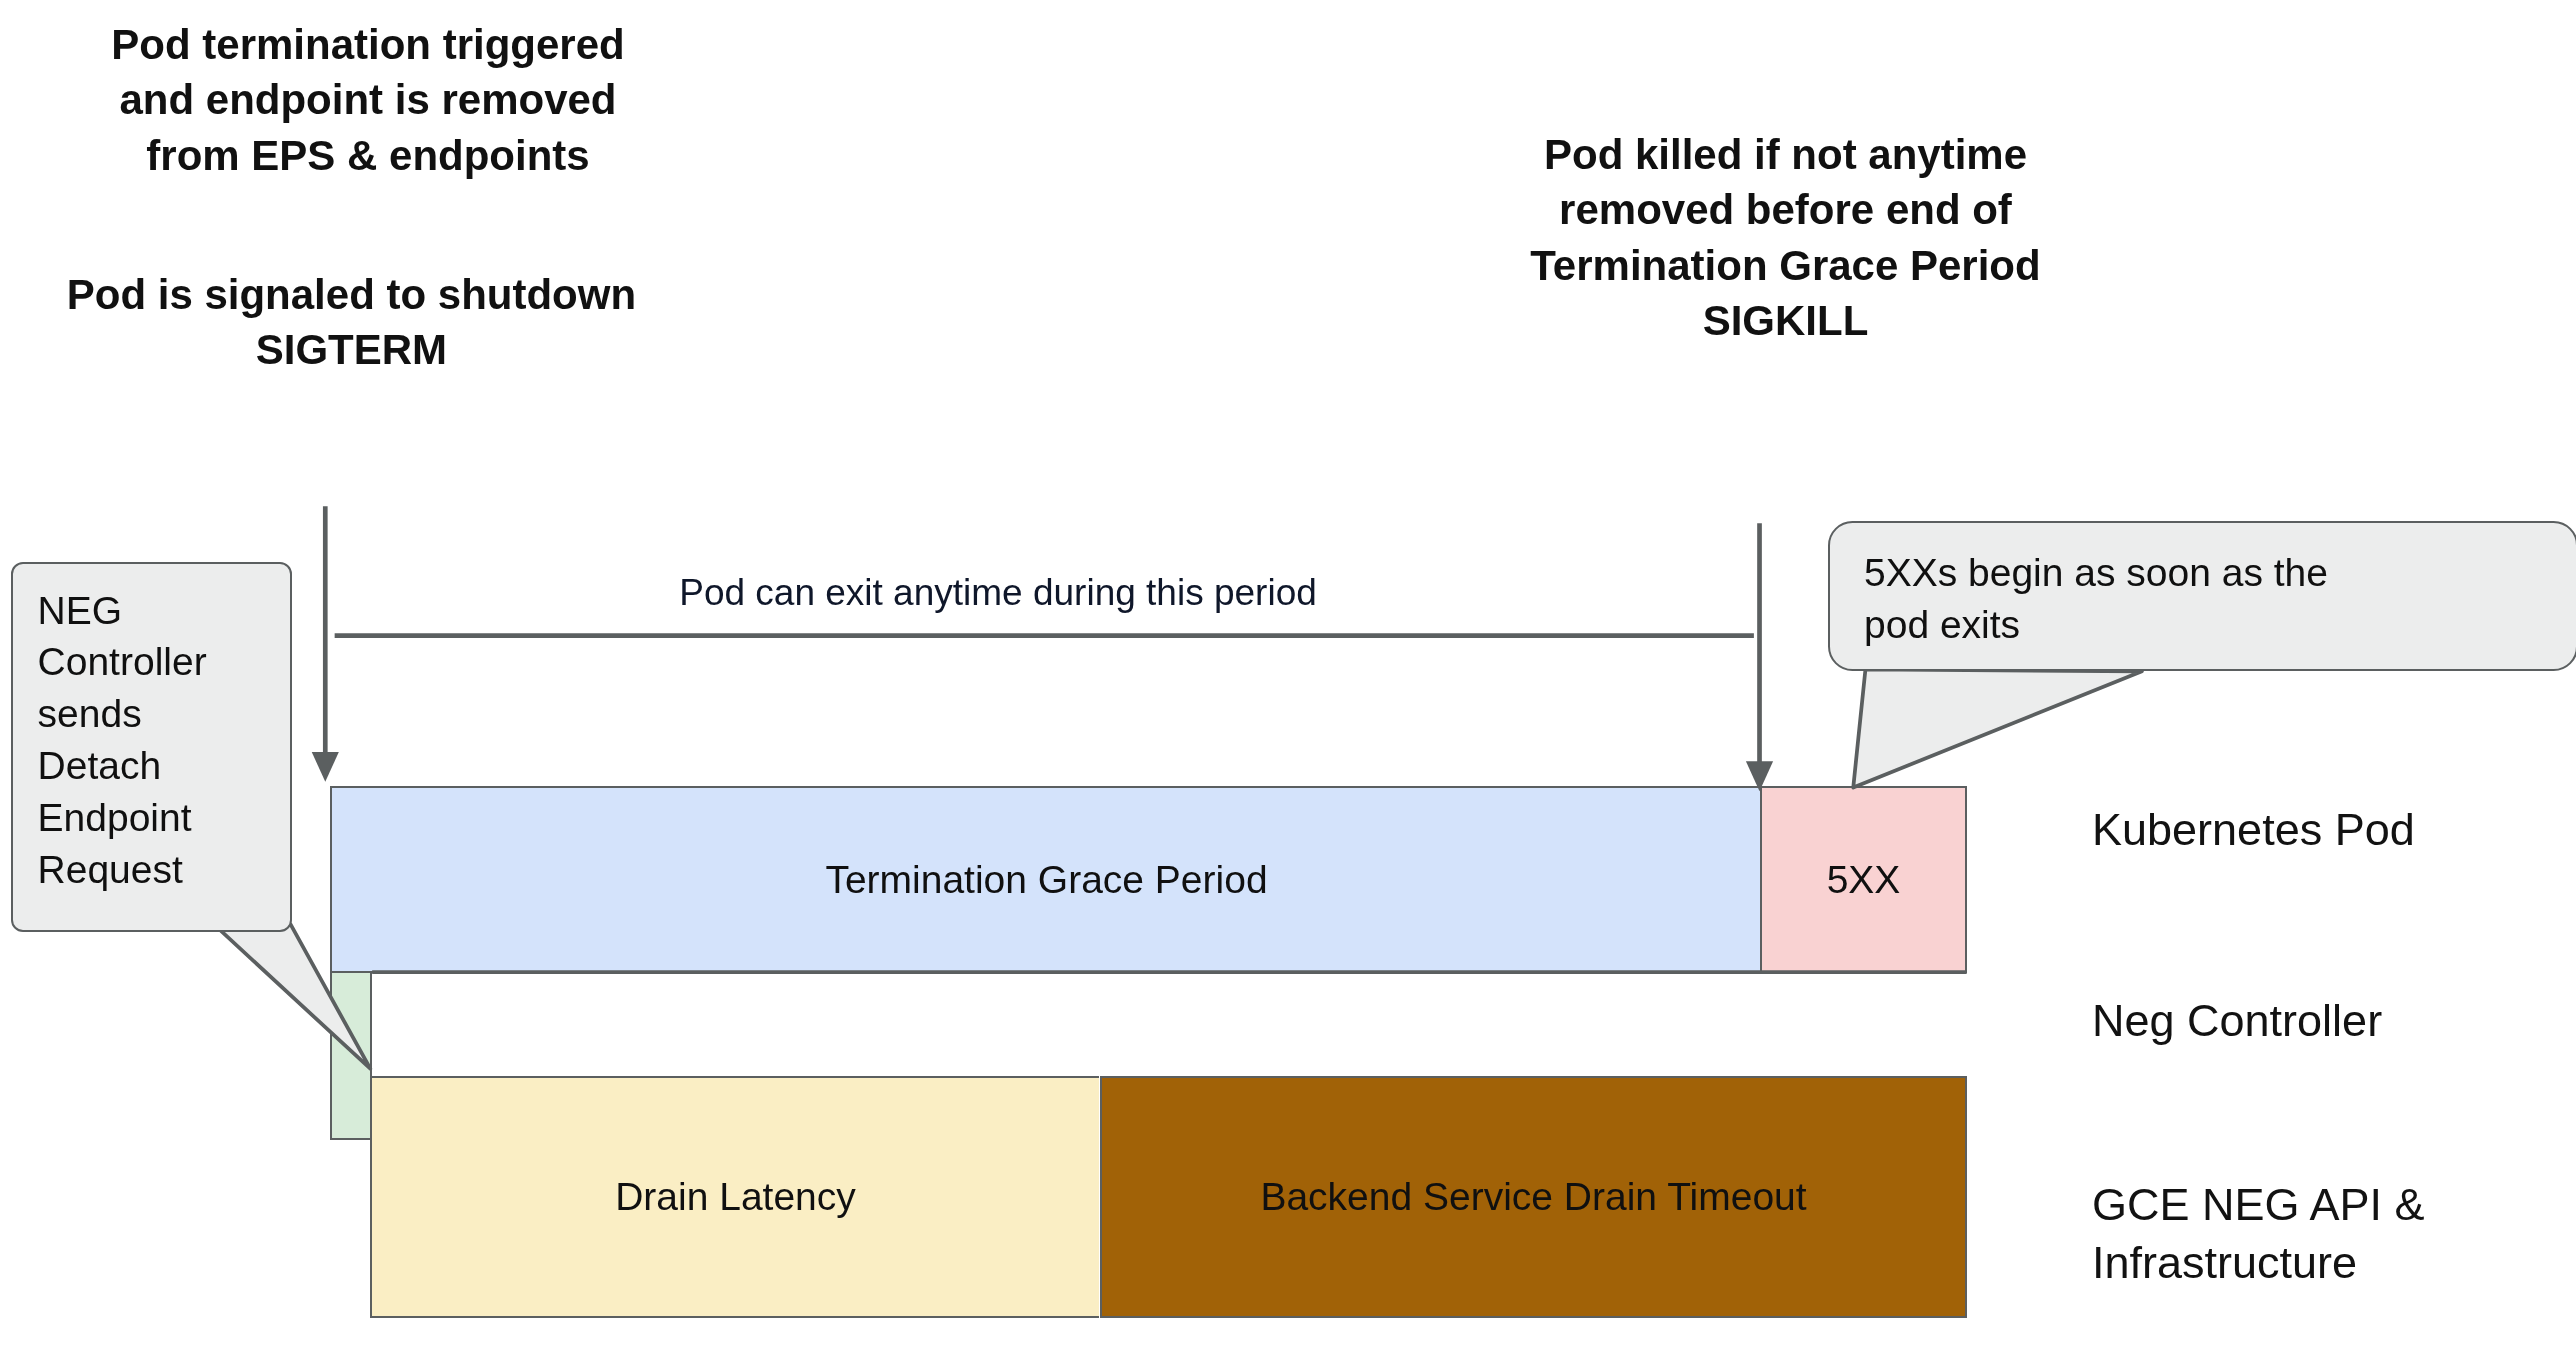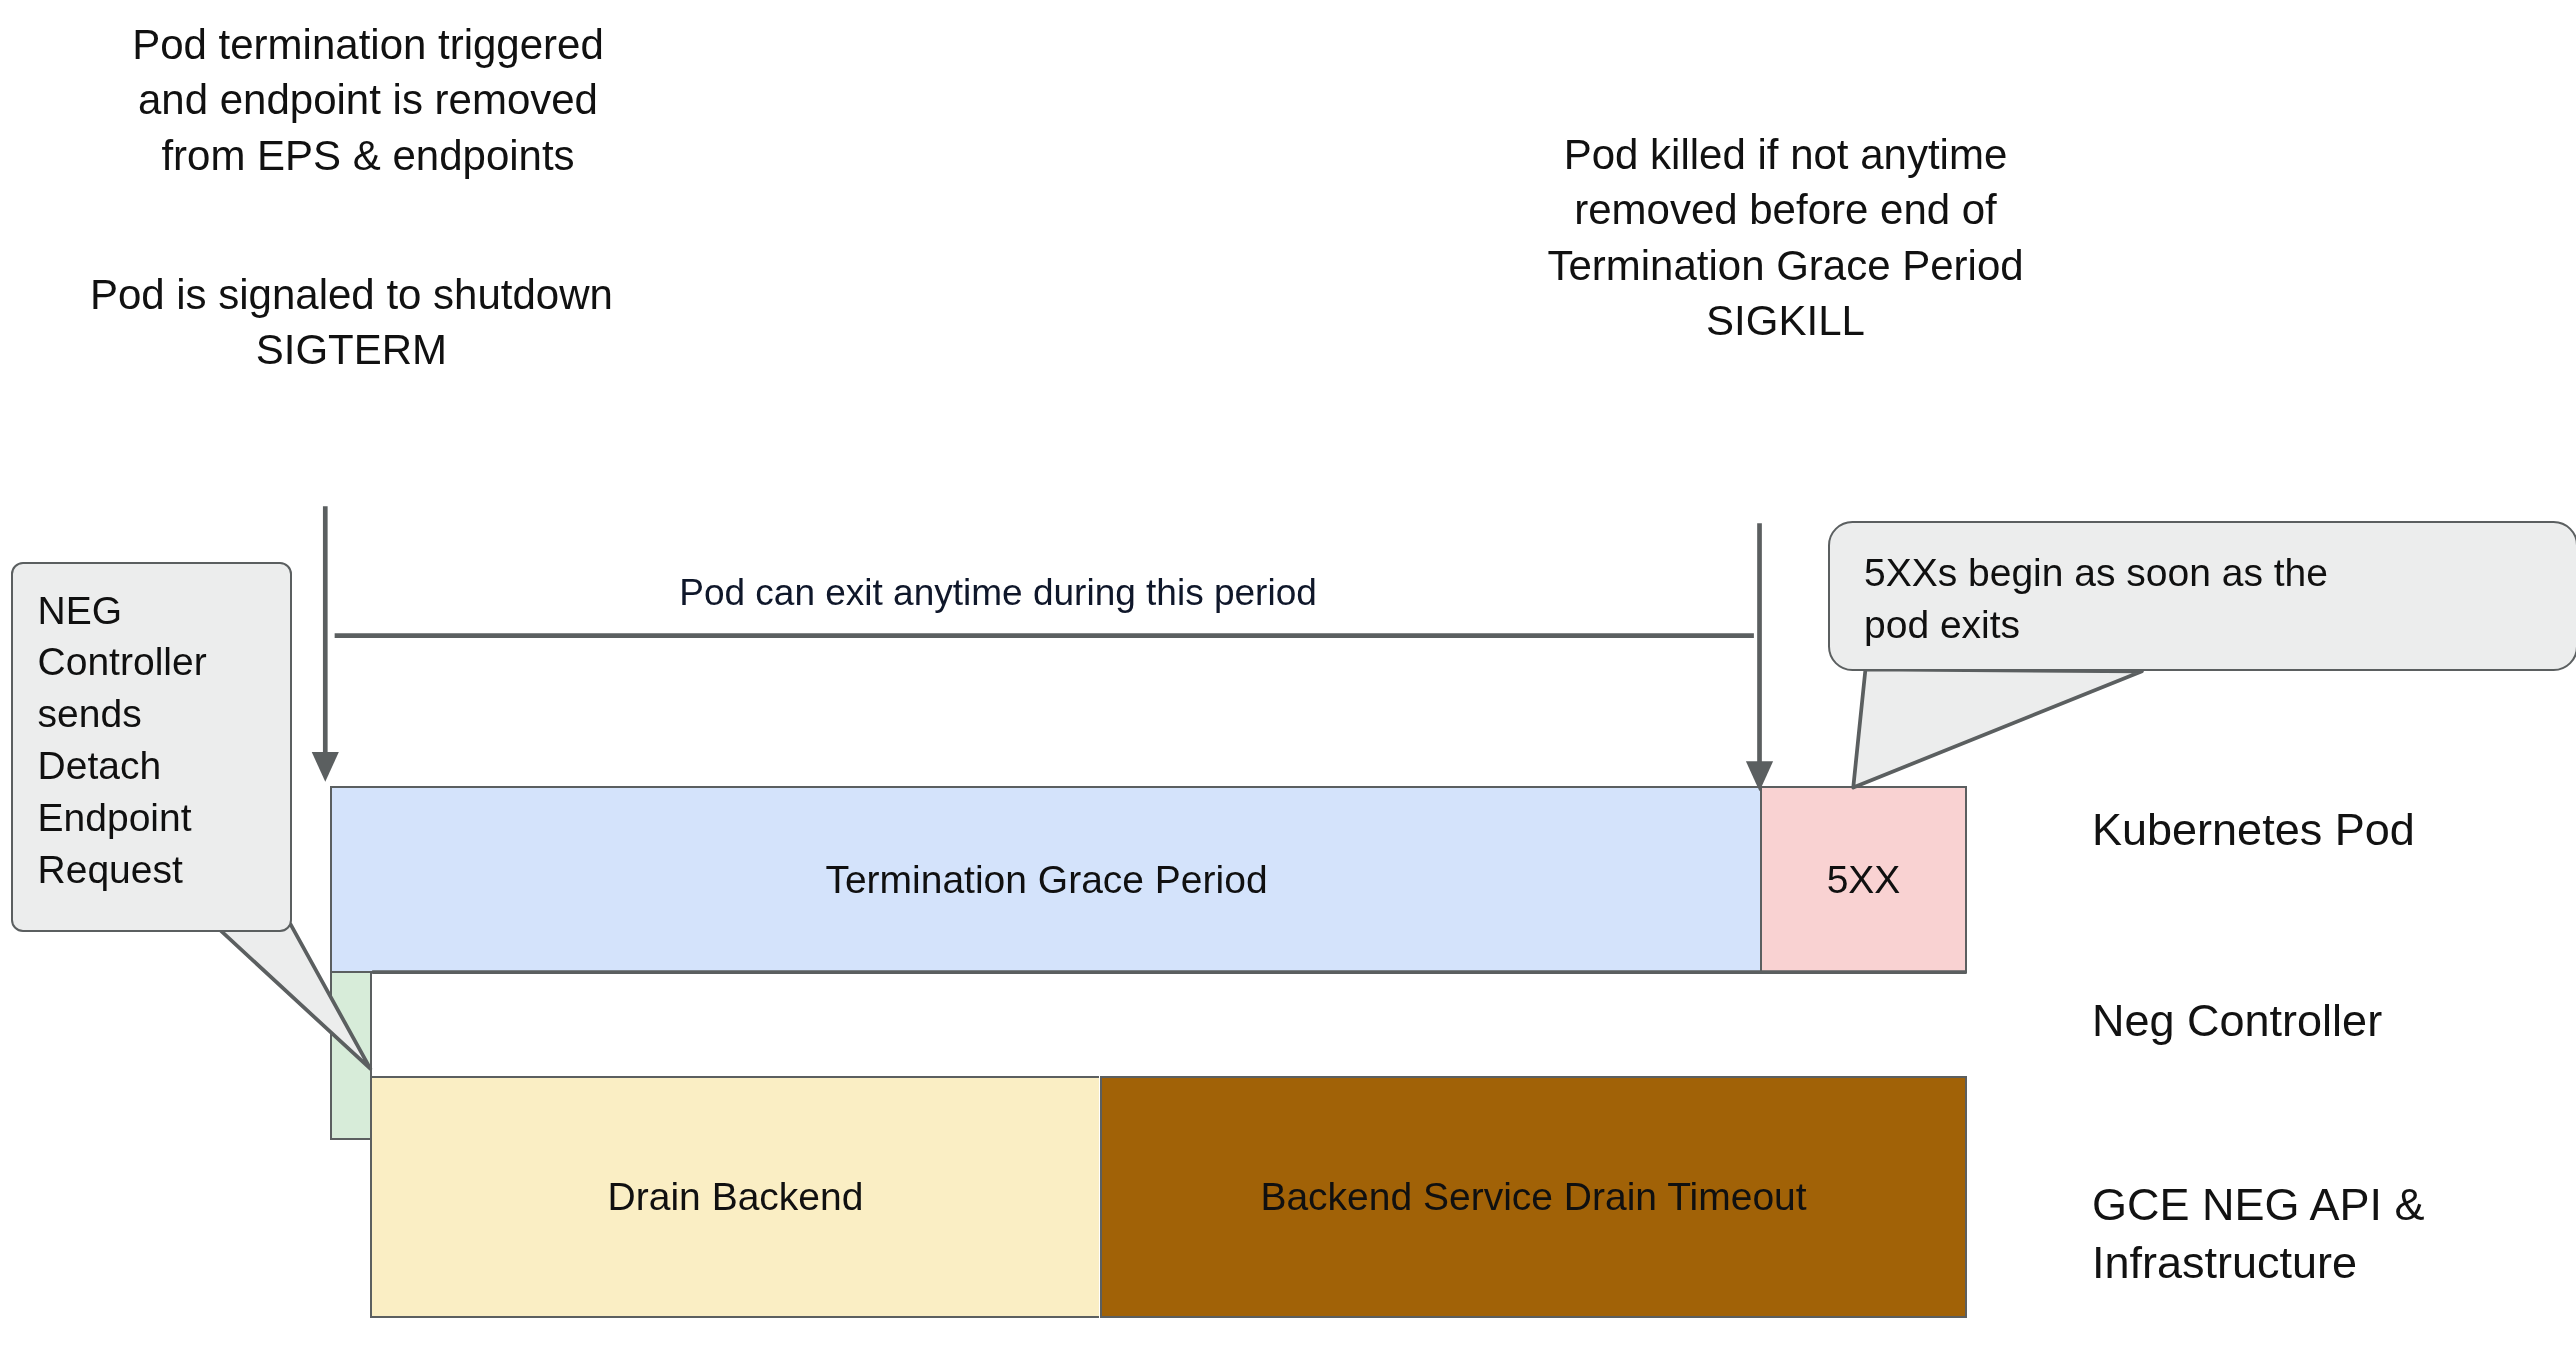--- a/index.html
+++ b/index.html
@@ -18,21 +18,21 @@
     left: 0; top: 0;
     width: 2576px; height: 1350px;
   }
   .note {
     position: absolute;
     text-align: center;
     font-size: 42px;
     line-height: 1.32;
     color: #111111;
     white-space: pre-line;
-    font-weight: 400;
+    font-weight: 700;
   }
   #note-termination {
     left: 26px; top: 17px; width: 684px;
   }
   #note-sigterm {
     left: 9.4px; top: 267px; width: 684px;
   }
   #note-sigkill {
     left: 1415px; top: 127px; width: 741px;
   }
@@ -181,21 +181,21 @@
 
   <div class="callout" id="callout-5xx">5XXs begin as soon as the
 pod exits</div>
 
   <div class="bar" id="bar-tgp">Termination Grace Period</div>
 
   <div class="bar" id="bar-5xx">5XX</div>
 
   <div class="bar" id="bar-neg"></div>
 
-  <div class="bar" id="bar-drain-latency">Drain Backend</div>
+  <div class="bar" id="bar-drain-latency">Drain Latency</div>
 
   <div class="bar" id="bar-backend-timeout">Backend Service Drain Timeout</div>
 
   <div class="row-label" id="row-label-neg">Neg Controller</div>
 
   <div class="row-label" id="row-label-pod">Kubernetes Pod</div>
 
   <div class="row-label" id="row-label-gce">GCE NEG API &amp;
 Infrastructure</div>
 

